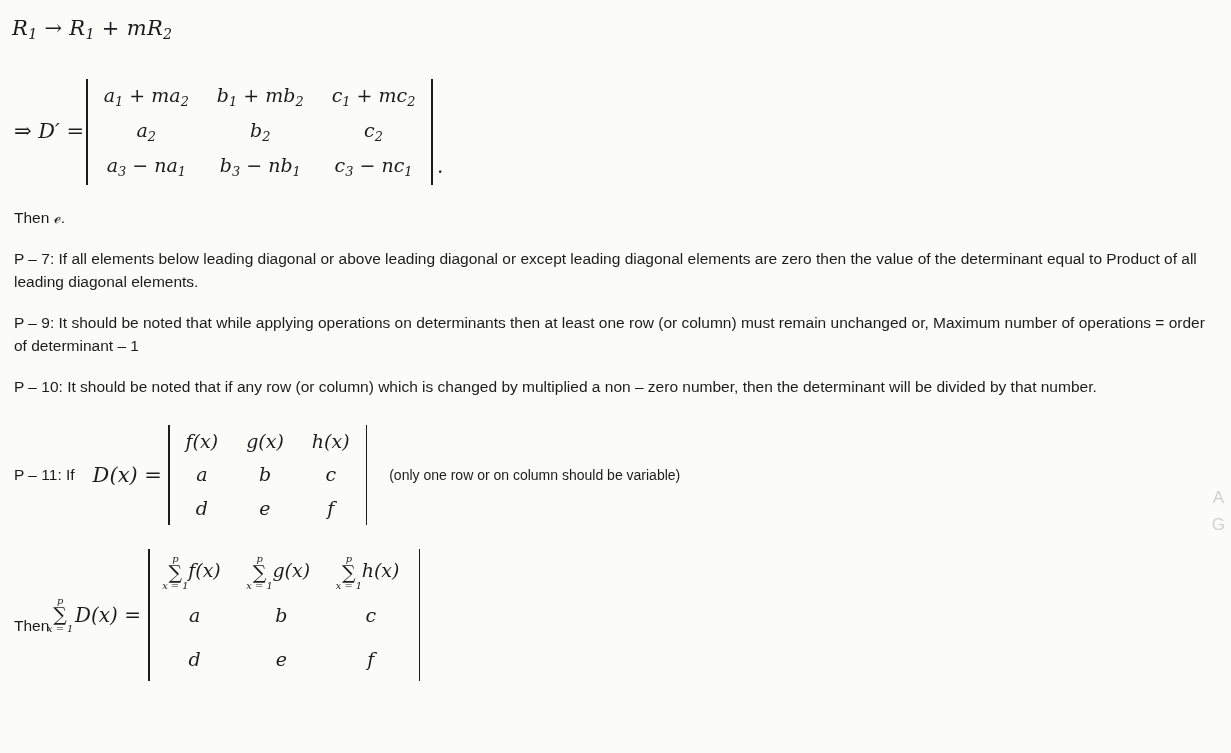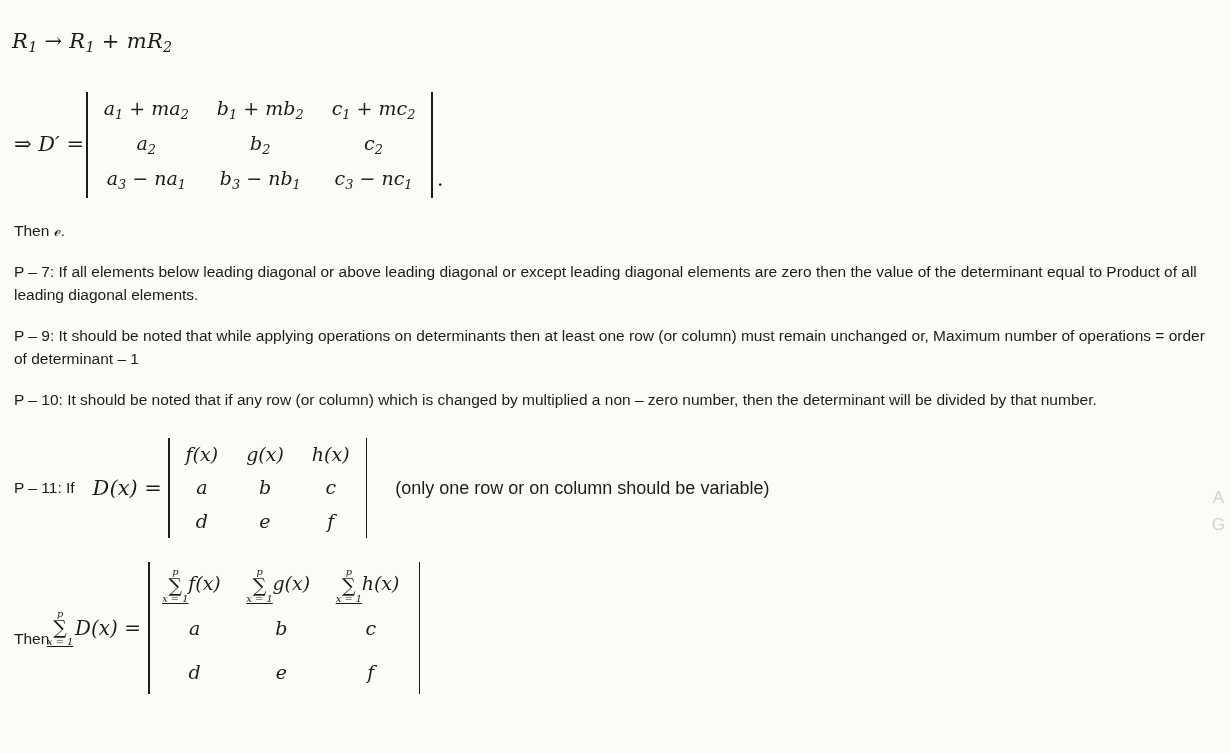--- a/index.html
+++ b/index.html
@@ -11,21 +11,21 @@
     width: 1231px;
     height: 753px;
     font-family: "Liberation Sans", sans-serif;
     color: #1c1c1c;
     font-size: 15.5px;
     line-height: 1.45;
     overflow: hidden;
     position: relative;
   }
   .page {
-    padding: 20px 14px 0 8px;
+    padding: 7px 14px 0 8px;
     box-sizing: border-box;
     width: 1231px;
     height: 548px;
     position: relative;
   }
   .row-op {
     font-family: "DejaVu Serif", serif;
     font-style: italic;
     font-size: 21px;
     margin: 6px 0 0 4px;
@@ -111,22 +111,22 @@
   }
   #p11 .dfn {
     font-family: "DejaVu Serif", serif;
     font-style: italic;
     font-size: 21px;
     white-space: nowrap;
     margin-right: 4px;
   }
   .note {
     font-family: "Liberation Sans", sans-serif;
-    font-size: 18px;
-    margin-left: 26px;
+    font-size: 14px;
+    margin-left: 20px;
     white-space: nowrap;
   }
 
   
   #thensum {
     display: flex;
     align-items: center;
     margin: 24px 0 0 6px;
   }
   #thensum .lead {
@@ -159,21 +159,20 @@
     font-style: italic;
   }
   .sigma .lim-bot {
     position: absolute;
     bottom: -0.70em;
     left: 50%;
     transform: translateX(-50%);
     font-size: 0.52em;
     font-style: italic;
     white-space: nowrap;
-    text-decoration: underline;
   }
   .bigbar {
     display: inline-block;
     width: 1.6px;
     background: #1c1c1c;
     align-self: stretch;
     margin: 0 3px;
   }
   table.det2 {
     border-collapse: collapse;

